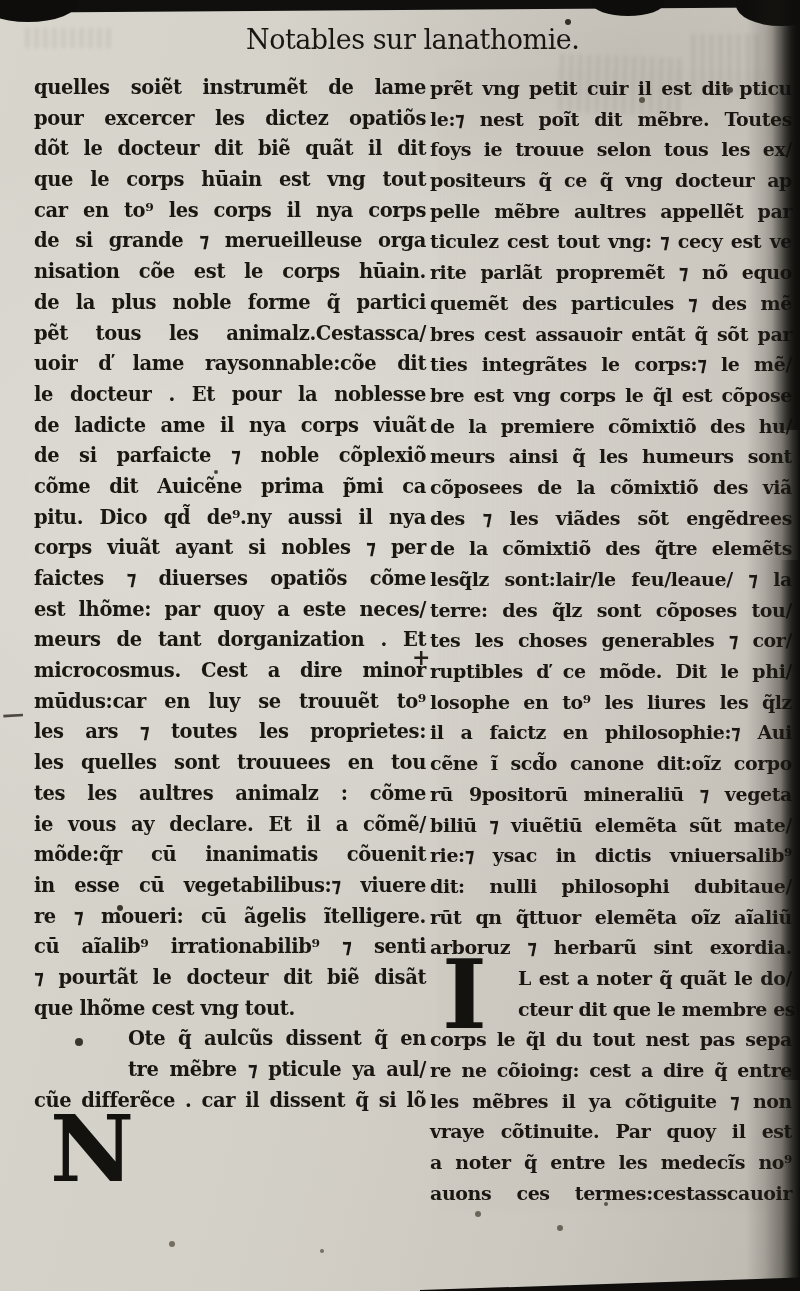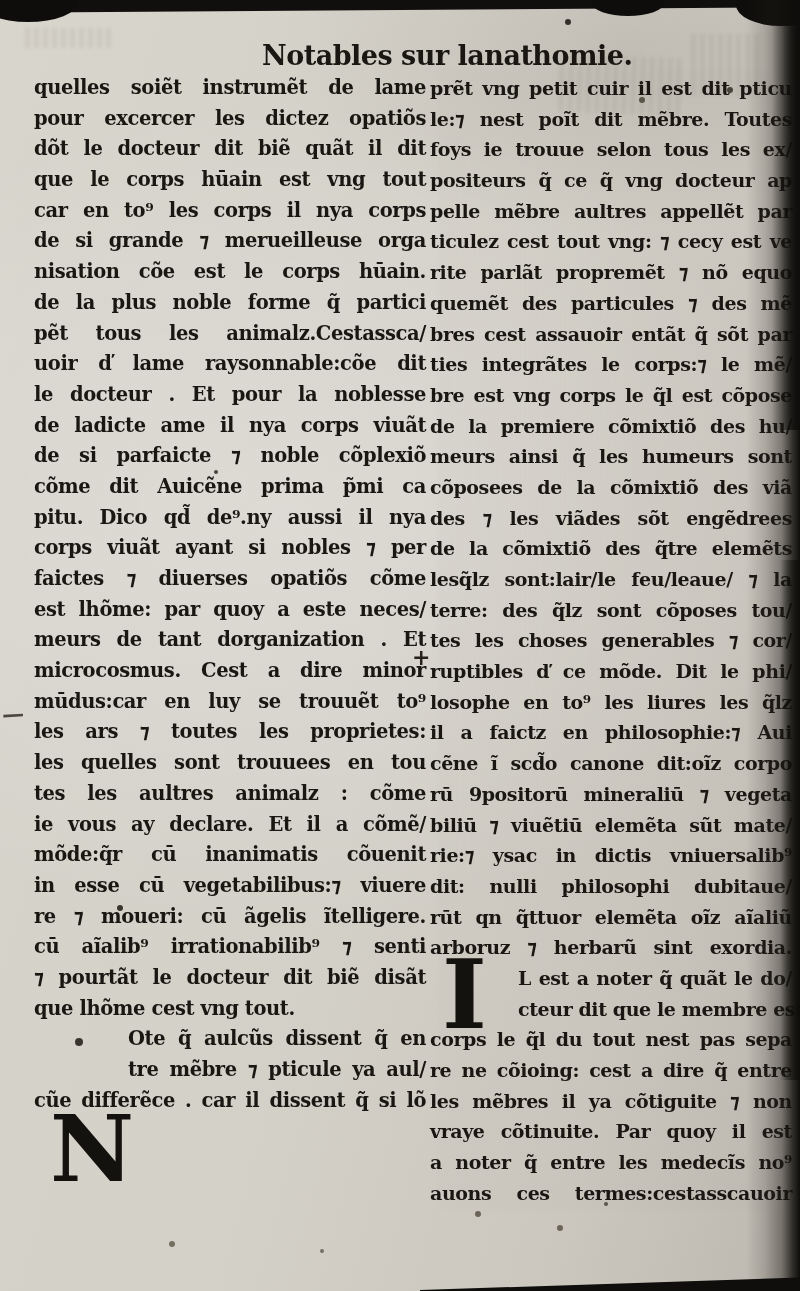--- a/index.html
+++ b/index.html
@@ -6,22 +6,22 @@
   .page {
     position:relative; width:800px; height:1291px; overflow:hidden;
     font-family:"DejaVu Serif","DejaVu Sans","Liberation Serif",serif;
     color:#1a1713;
     background:
       radial-gradient(ellipse 900px 700px at 35% 40%, rgba(255,255,255,0.20), rgba(255,255,255,0) 60%),
       radial-gradient(ellipse 500px 260px at 78% 4%, rgba(110,102,90,0.16), rgba(0,0,0,0) 70%),
       linear-gradient(105deg,#d8d5cd 0%,#d3d0c8 50%,#cbc7bf 78%,#bcb8b0 100%);
   }
   .title {
-    position:absolute; left:246px; top:24px; margin:16px;
-    font-size:27px; font-weight:bold; letter-spacing:-0.5px; white-space:nowrap;
+    position:absolute; left:246px; top:24px; margin:0;
+    font-size:27px; font-weight:normal; letter-spacing:-0.5px; white-space:nowrap;
   }
   .col { position:absolute; top:73px; }
   .col.left  { left:34px;  width:392px; }
   .col.right { left:430px; width:362px; }
   .line {
     height:30.7px; line-height:30.7px; font-size:19.5px; font-weight:bold;
     white-space:nowrap; letter-spacing:-0.4px; box-sizing:border-box;
     text-align:justify; text-align-last:justify;
   }
   .col.right .line { font-size:19px; }

